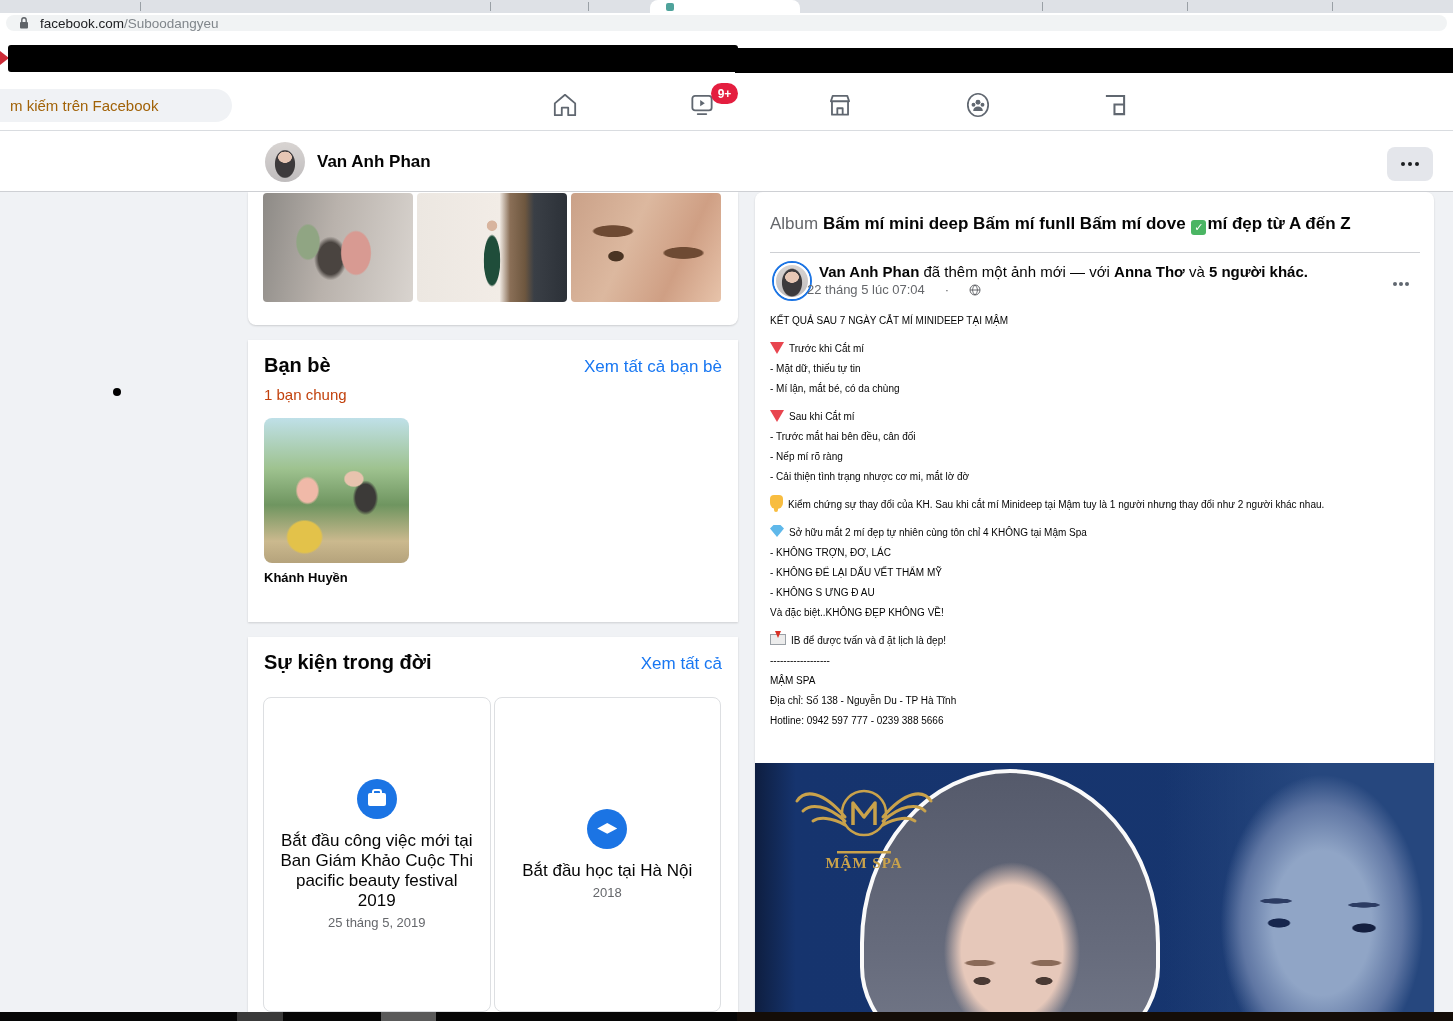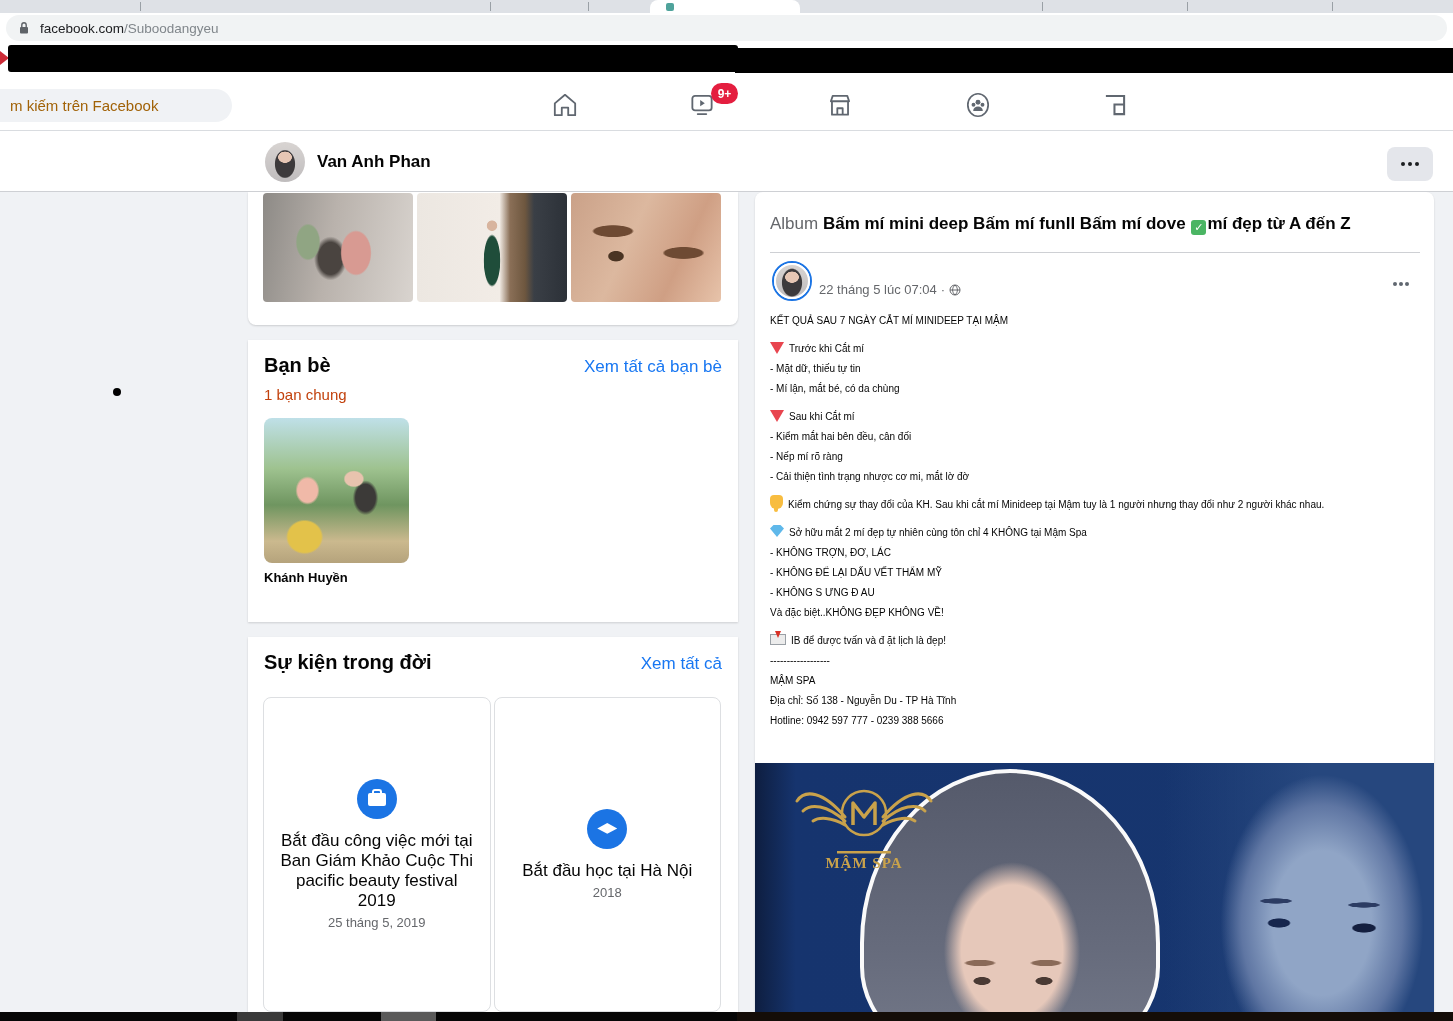--- a/index.html
+++ b/index.html
@@ -5,21 +5,21 @@
   * { margin:0; padding:0; box-sizing:border-box; }
   html,body { width:1453px; height:1021px; overflow:hidden; background:#fff;
     font-family:"Liberation Sans","DejaVu Sans",sans-serif; }
 
   
   #tabstrip { position:absolute; left:0; top:0; width:1453px; height:13px; background:#dee1e6; }
   .tab-div { position:absolute; top:2px; width:1px; height:9px; background:#9aa0a6; }
   #active-tab { position:absolute; left:650px; top:0; width:150px; height:13px; background:#fff; border-radius:8px 8px 0 0; }
   #tab-favicon { position:absolute; left:16px; top:3px; width:8px; height:8px; background:#4fa39b; border-radius:2px; }
   #urlrow { position:absolute; left:0; top:13px; width:1453px; height:33px; background:#fff; }
-  #urlfield { position:absolute; left:6px; top:2px; width:1441px; height:26px; background:#f1f3f4; border-radius:13px; display:flex; align-items:center; padding-left:12px; }
+  #urlfield { position:absolute; left:6px; top:2px; width:1441px; height:16px; background:#f1f3f4; border-radius:13px; display:flex; align-items:center; padding-left:12px; }
   #urlfield svg { margin-right:10px; }
   .url-domain { font-size:13.5px; color:#202124; }
   .url-path { font-size:13.5px; color:#80868b; }
   #redact-frag { position:absolute; left:0px; top:51px; width:0; height:0;
     border-top:7px solid transparent; border-bottom:7px solid transparent; border-left:9px solid #cc2b37; }
   .blackbar { position:absolute; background:#000; border-radius:3px; }
   #blackbar-left  { left:8px;   top:45px; width:730px; height:27px; }
   #blackbar-right { left:735px; top:48px; width:718px; height:25px; border-radius:0; }
 
   
@@ -104,21 +104,21 @@
   #album-line { position:absolute; left:15px; top:22px; width:650px; font-size:17px; color:#65676b; }
   #album-line b { color:#050505; }
   .check-icon { display:inline-block; width:15px; height:15px; background:#4ab563; border-radius:3px; color:#fff;
     font-size:11px; line-height:15px; text-align:center; font-weight:bold; vertical-align:-2px; margin:0 1px; }
   #album-divider { position:absolute; left:15px; top:60px; width:650px; height:1px; background:#ced0d4; }
   #post-avatar { position:absolute; left:17px; top:69px; width:40px; height:40px; border-radius:50%;
     border:2px solid #1b74e4; padding:0; }
   #post-avatar .avatar-small { width:36px; height:36px; border:2px solid #fff; }
   #post-head-line { position:absolute; left:64px; top:70px; width:540px; font-size:15px; color:#050505; line-height:19px; }
   #post-head-line b { font-weight:bold; }
-  #post-meta { position:absolute; left:64px; top:90px; font-size:13px; color:#65676b; display:flex; align-items:center; gap:4px; }
+  #post-meta { position:absolute; left:52px; top:90px; font-size:13px; color:#65676b; display:flex; align-items:center; gap:20px; }
   #post-more { position:absolute; left:630px; top:82px; width:32px; height:20px; display:flex; align-items:center; justify-content:center; }
   #post-body { position:absolute; left:15px; top:119px; width:650px; font-size:10px; color:#050505; line-height:20px; }
   .post-line.gap { margin-top:8px; }
   .pl-icon { display:inline-block; vertical-align:-1px; margin-right:5px; }
   .red-triangle-icon { width:0; height:0; border-left:7px solid transparent; border-right:7px solid transparent;
     border-top:12px solid #e8454f; vertical-align:-2px; }
   .pointing-hand-icon { width:13px; height:14px; background:#f8bd40; border-radius:4px 4px 6px 6px; position:relative; }
   .pointing-hand-icon::before { content:""; position:absolute; left:4px; bottom:-3px; width:4px; height:6px;
     background:#f8bd40; border-radius:2px; }
   .diamond-icon { width:14px; height:12px; background:#5fb8ea;
@@ -278,20 +278,23 @@
   <div id="post-card" class="card">
     <div id="album-line">
       <span>Album</span>
       <b><span>Bấm mí mini deep Bấm mí funll Bấm mí dove </span><span class="check-icon">✓</span><span>mí đẹp từ A đến Z</span></b>
     </div>
     <div id="album-divider"></div>
 
     <div id="post-avatar">
       <div class="avatar-small"></div>
     </div>
+    <div id="post-head-line">
+      <b>Van Anh Phan</b><span> đã thêm một ảnh mới — với </span><b>Anna Thơ</b><span> và </span><b>5 người khác.</b>
+    </div>
     <div id="post-meta">
       <span>22 tháng 5 lúc 07:04</span>
       <span>·</span>
       <svg width="12" height="12" viewBox="0 0 12 12" fill="none" stroke="#65676b" stroke-width="1">
         <circle cx="6" cy="6" r="5"></circle>
           <path d="M1 6 h10 M6 1 c-3.2 3 -3.2 7 0 10 M6 1 c3.2 3 3.2 7 0 10"></path>
       </svg>
     </div>
     <div id="post-more">
       <span class="dots-gray"></span>
@@ -302,21 +305,21 @@
         <div class="post-line"><span>KẾT QUẢ SAU 7 NGÀY CẮT MÍ MINIDEEP TẠI MẬM</span></div>
 
         <div class="post-line gap"><span class="pl-icon red-triangle-icon"></span><span>Trước khi Cắt mí</span></div>
 
         <div class="post-line"><span>- Mặt dữ, thiếu tự tin</span></div>
 
         <div class="post-line"><span>- Mí lận, mắt bé, có da chùng</span></div>
 
         <div class="post-line gap"><span class="pl-icon red-triangle-icon"></span><span>Sau khi Cắt mí</span></div>
 
-        <div class="post-line"><span>- Kiểm mắt hai bên đều, cân đối</span></div>
+        <div class="post-line"><span>- Trước mắt hai bên đều, cân đối</span></div>
 
         <div class="post-line"><span>- Nếp mí rõ ràng</span></div>
 
         <div class="post-line"><span>- Cải thiện tình trạng nhược cơ mi, mắt lờ đờ</span></div>
 
         <div class="post-line gap"><span class="pl-icon pointing-hand-icon"></span><span>Kiểm chứng sự thay đổi của KH. Sau khi cắt mí Minideep tại Mậm tuy là 1 người nhưng thay đổi như 2 người khác nhau.</span></div>
 
         <div class="post-line gap"><span class="pl-icon diamond-icon"></span><span>Sở hữu mắt 2 mí đẹp tự nhiên cùng tôn chỉ 4 KHÔNG tại Mậm Spa</span></div>
 
         <div class="post-line"><span>- KHÔNG TRỢN, ĐƠ, LÁC</span></div>

